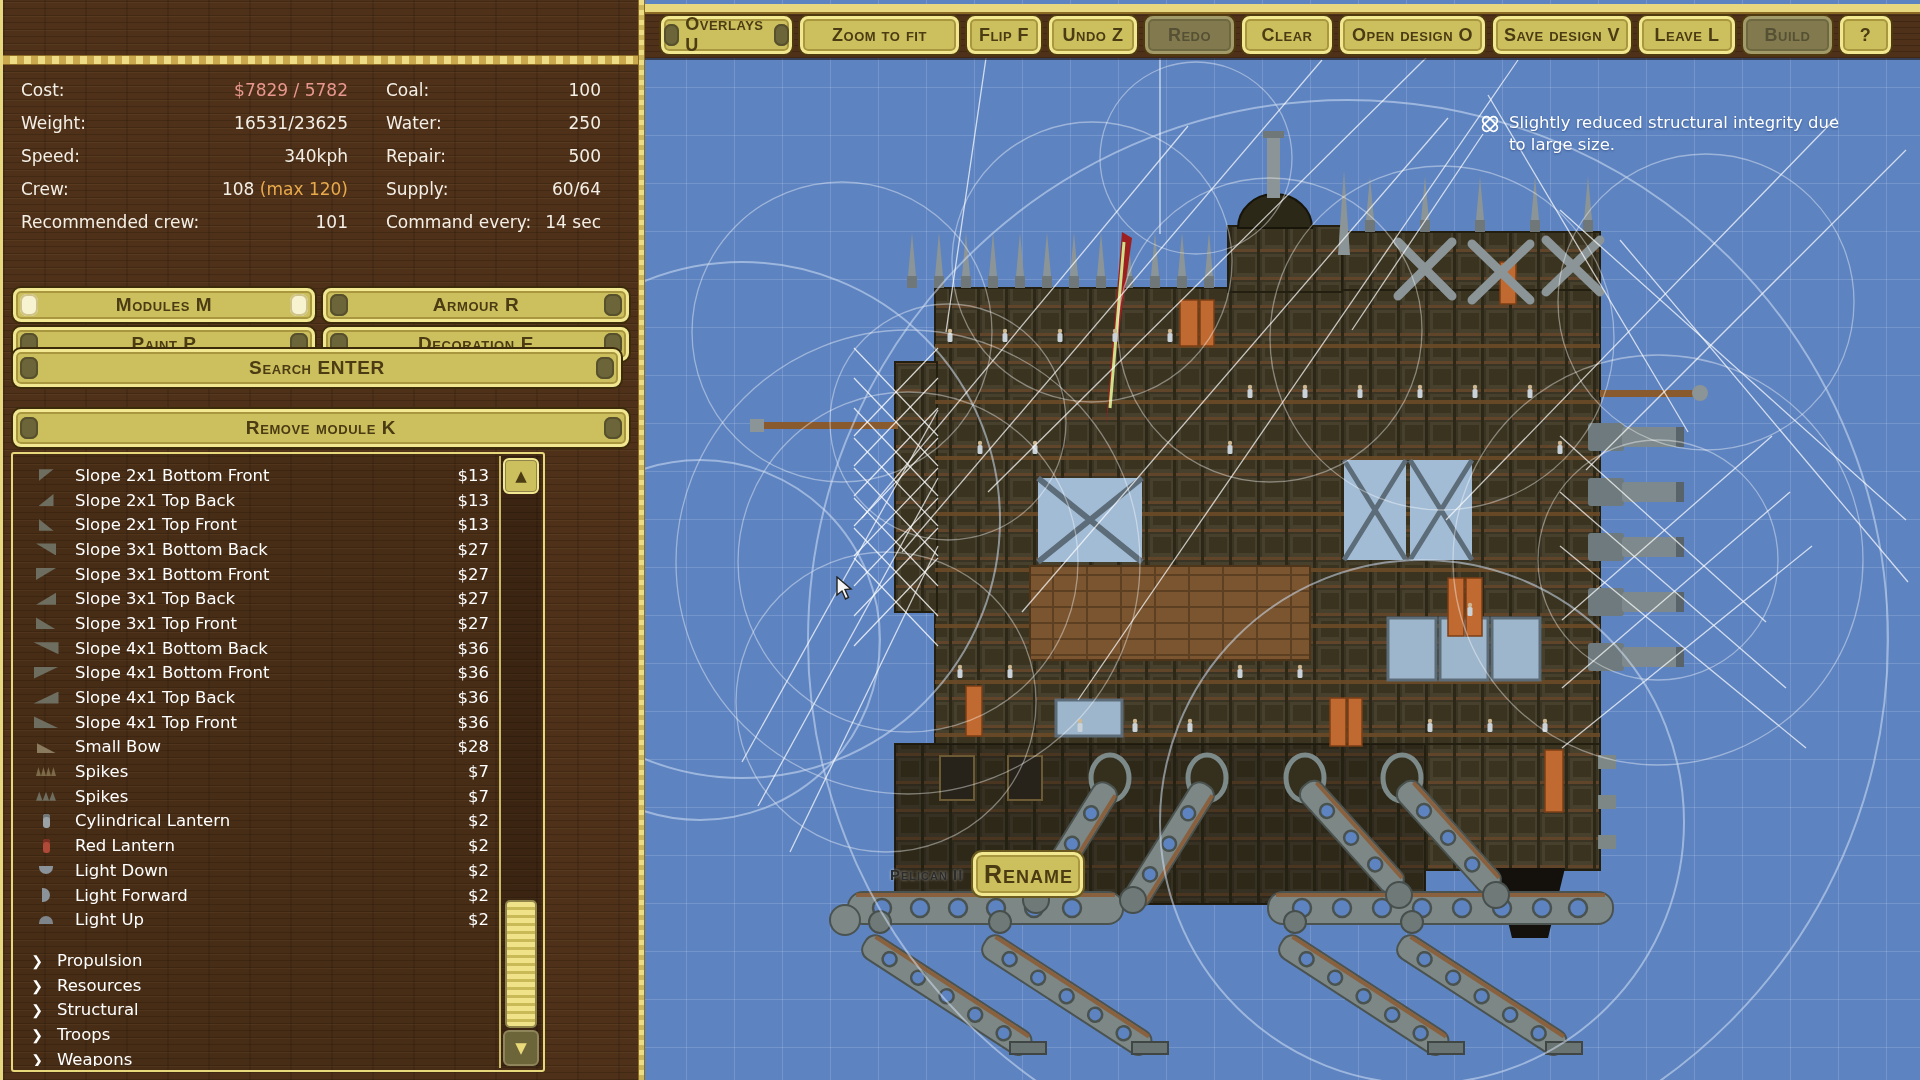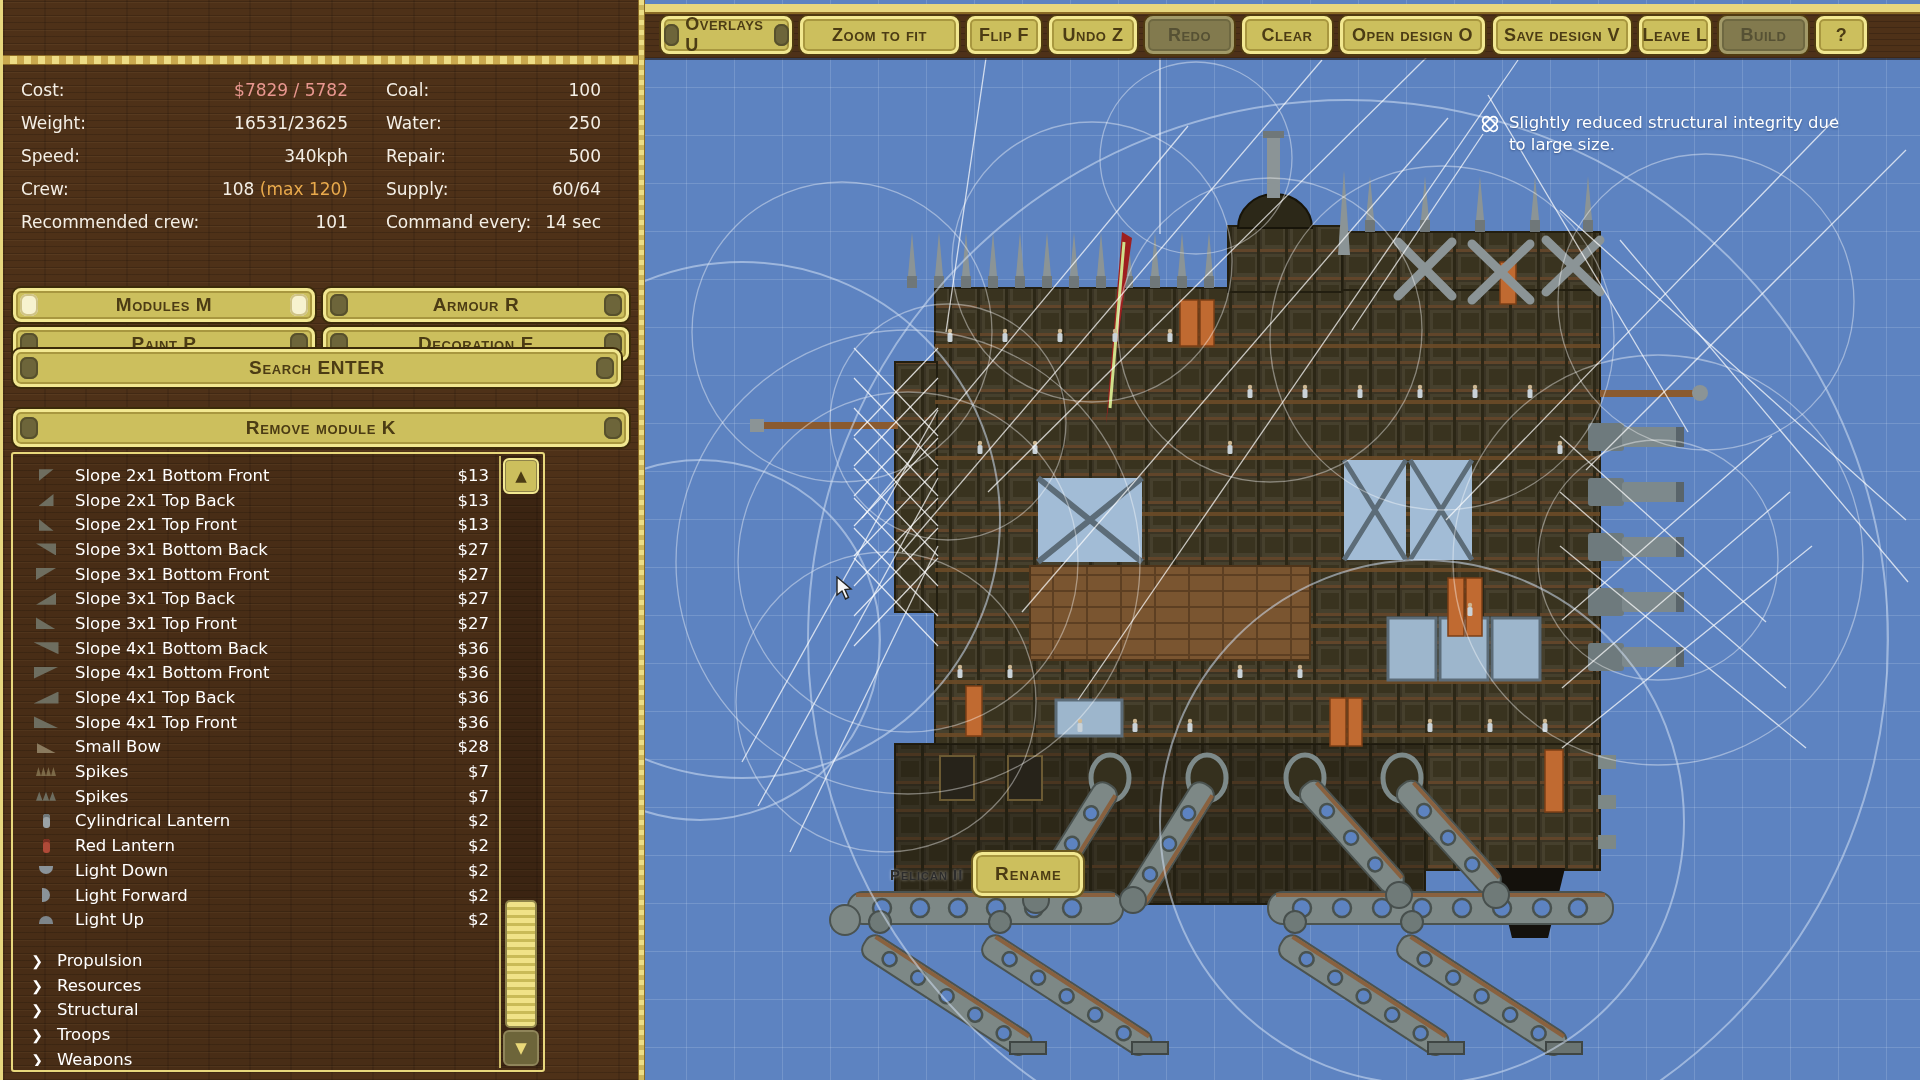--- a/index.html
+++ b/index.html
@@ -18,21 +18,21 @@
   .warning{position:absolute;left:834px;top:112px;width:372px;display:flex;gap:8px;
     color:#fff;font-size:16.5px;line-height:1.32;text-shadow:0 1px 2px rgba(30,50,90,.5);}
   .warning .wicon{flex:0 0 22px;margin-top:1px;}
 
   .shipname-row{position:absolute;left:245px;top:852px;display:flex;align-items:center;gap:10px;}
   .ship-name{font-family:"Liberation Sans",sans-serif;font-variant:small-caps;font-weight:700;
     font-size:15px;letter-spacing:1px;color:#2c2c2c;text-shadow:0 0 3px rgba(255,255,255,.55);}
   .rename-btn{width:104px;height:38px;border-radius:9px;background:var(--gold-fill);
     border:3px solid var(--gold-rim);box-shadow:0 0 0 2px #6b5a1f,inset 0 0 0 2px #a8973f;
     font-family:"Liberation Sans",sans-serif;font-variant:small-caps;font-weight:700;
-    font-size:19px;letter-spacing:1px;color:#4c3c14;display:flex;align-items:center;justify-content:center;cursor:pointer;}
+    font-size:25px;letter-spacing:1px;color:#4c3c14;display:flex;align-items:center;justify-content:center;cursor:pointer;}
 
   .cursor{position:absolute;left:191px;top:576px;width:22px;height:24px;}
 
   
   .toolbar{position:absolute;left:645px;top:4px;right:0;height:54px;
     background-color:var(--wood);
     background-image:repeating-linear-gradient(0deg,rgba(0,0,0,.18) 0 1px,transparent 1px 6px);
     border-top:8px solid #e7d77e;box-shadow:inset 0 2px 0 #8a6a25,0 2px 0 rgba(20,10,2,.55);
     display:flex;align-items:center;gap:8px;padding-left:16px;box-sizing:border-box;}
   .tbtn{height:38px;border-radius:8px;background:var(--gold-fill);
@@ -490,21 +490,21 @@
       </div>
     <div class="tbtn" style="width:90px">
         <span>Clear</span>
       </div>
     <div class="tbtn" style="width:145px">
         <span>Open design O</span>
       </div>
     <div class="tbtn" style="width:138px">
         <span>Save design V</span>
       </div>
-    <div class="tbtn" style="width:72px">
+    <div class="tbtn" style="width:96px">
         <span>Leave L</span>
       </div>
     <div class="tbtn disabled" style="width:89px">
         <span>Build</span>
       </div>
     <div class="tbtn" style="width:51px">
         <span>?</span>
       </div>
   </div>
 

